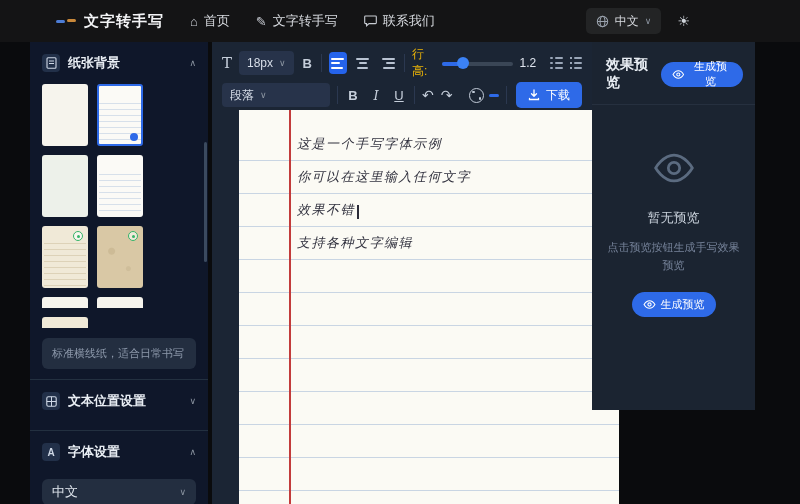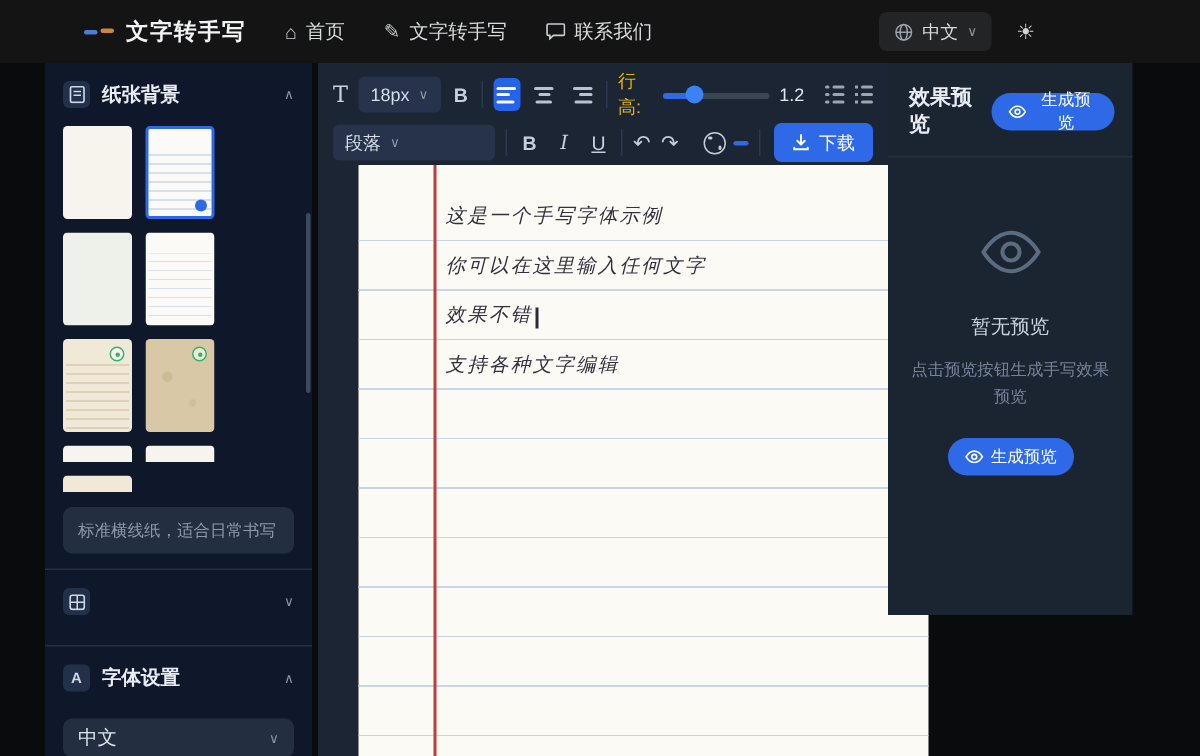--- a/index.html
+++ b/index.html
@@ -210,20 +210,21 @@
   <div class="divider"></div>
 
   <div class="sec-head">
     <span class="sicon">
       <svg width="11" height="11" viewBox="0 0 11 11">
           <rect x="0.8" y="0.8" width="9.4" height="9.4" rx="1.5" fill="none" stroke="#cfd8e6" stroke-width="1.1"></rect>
           <line x1="5.5" y1="0.8" x2="5.5" y2="10.2" stroke="#cfd8e6" stroke-width="1"></line>
           <line x1="0.8" y1="5.5" x2="10.2" y2="5.5" stroke="#cfd8e6" stroke-width="1"></line>
         </svg>
     </span>
+    <span class="stitle">文本位置设置</span>
     <span class="chev">∨</span>
   </div>
 
   <div class="divider"></div>
 
   <div class="sec-head">
     <span class="sicon" style="font-size:10px;color:#cfd8e6;font-weight:bold;">A</span>
     <span class="stitle">字体设置</span>
     <span class="chev">∧</span>
   </div>

